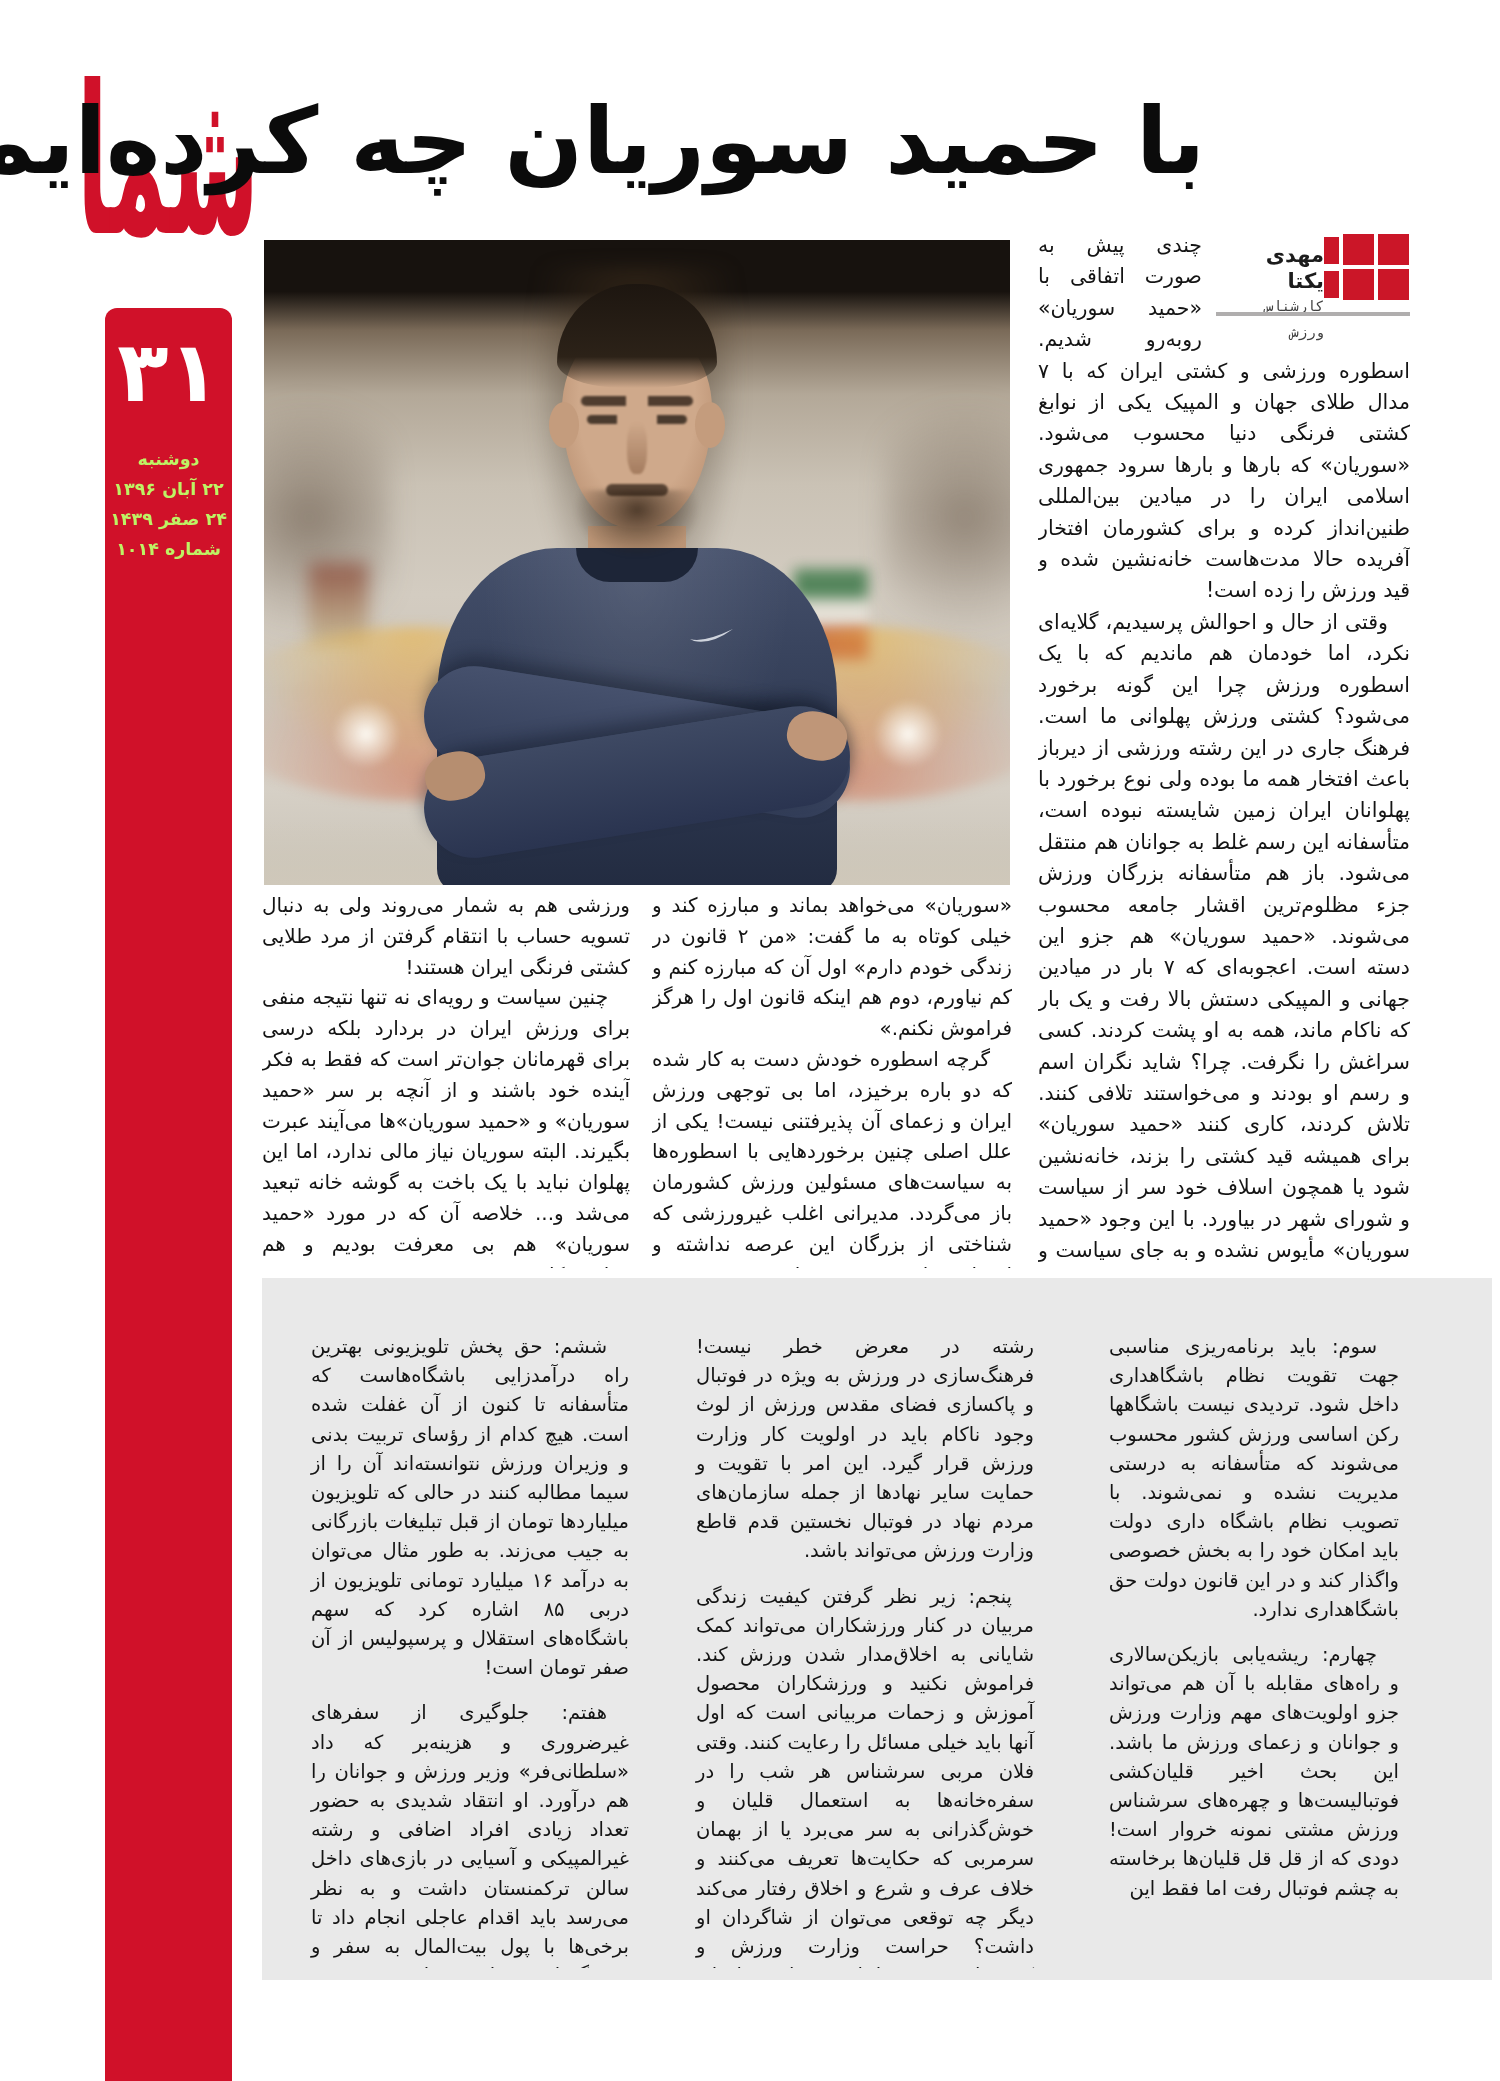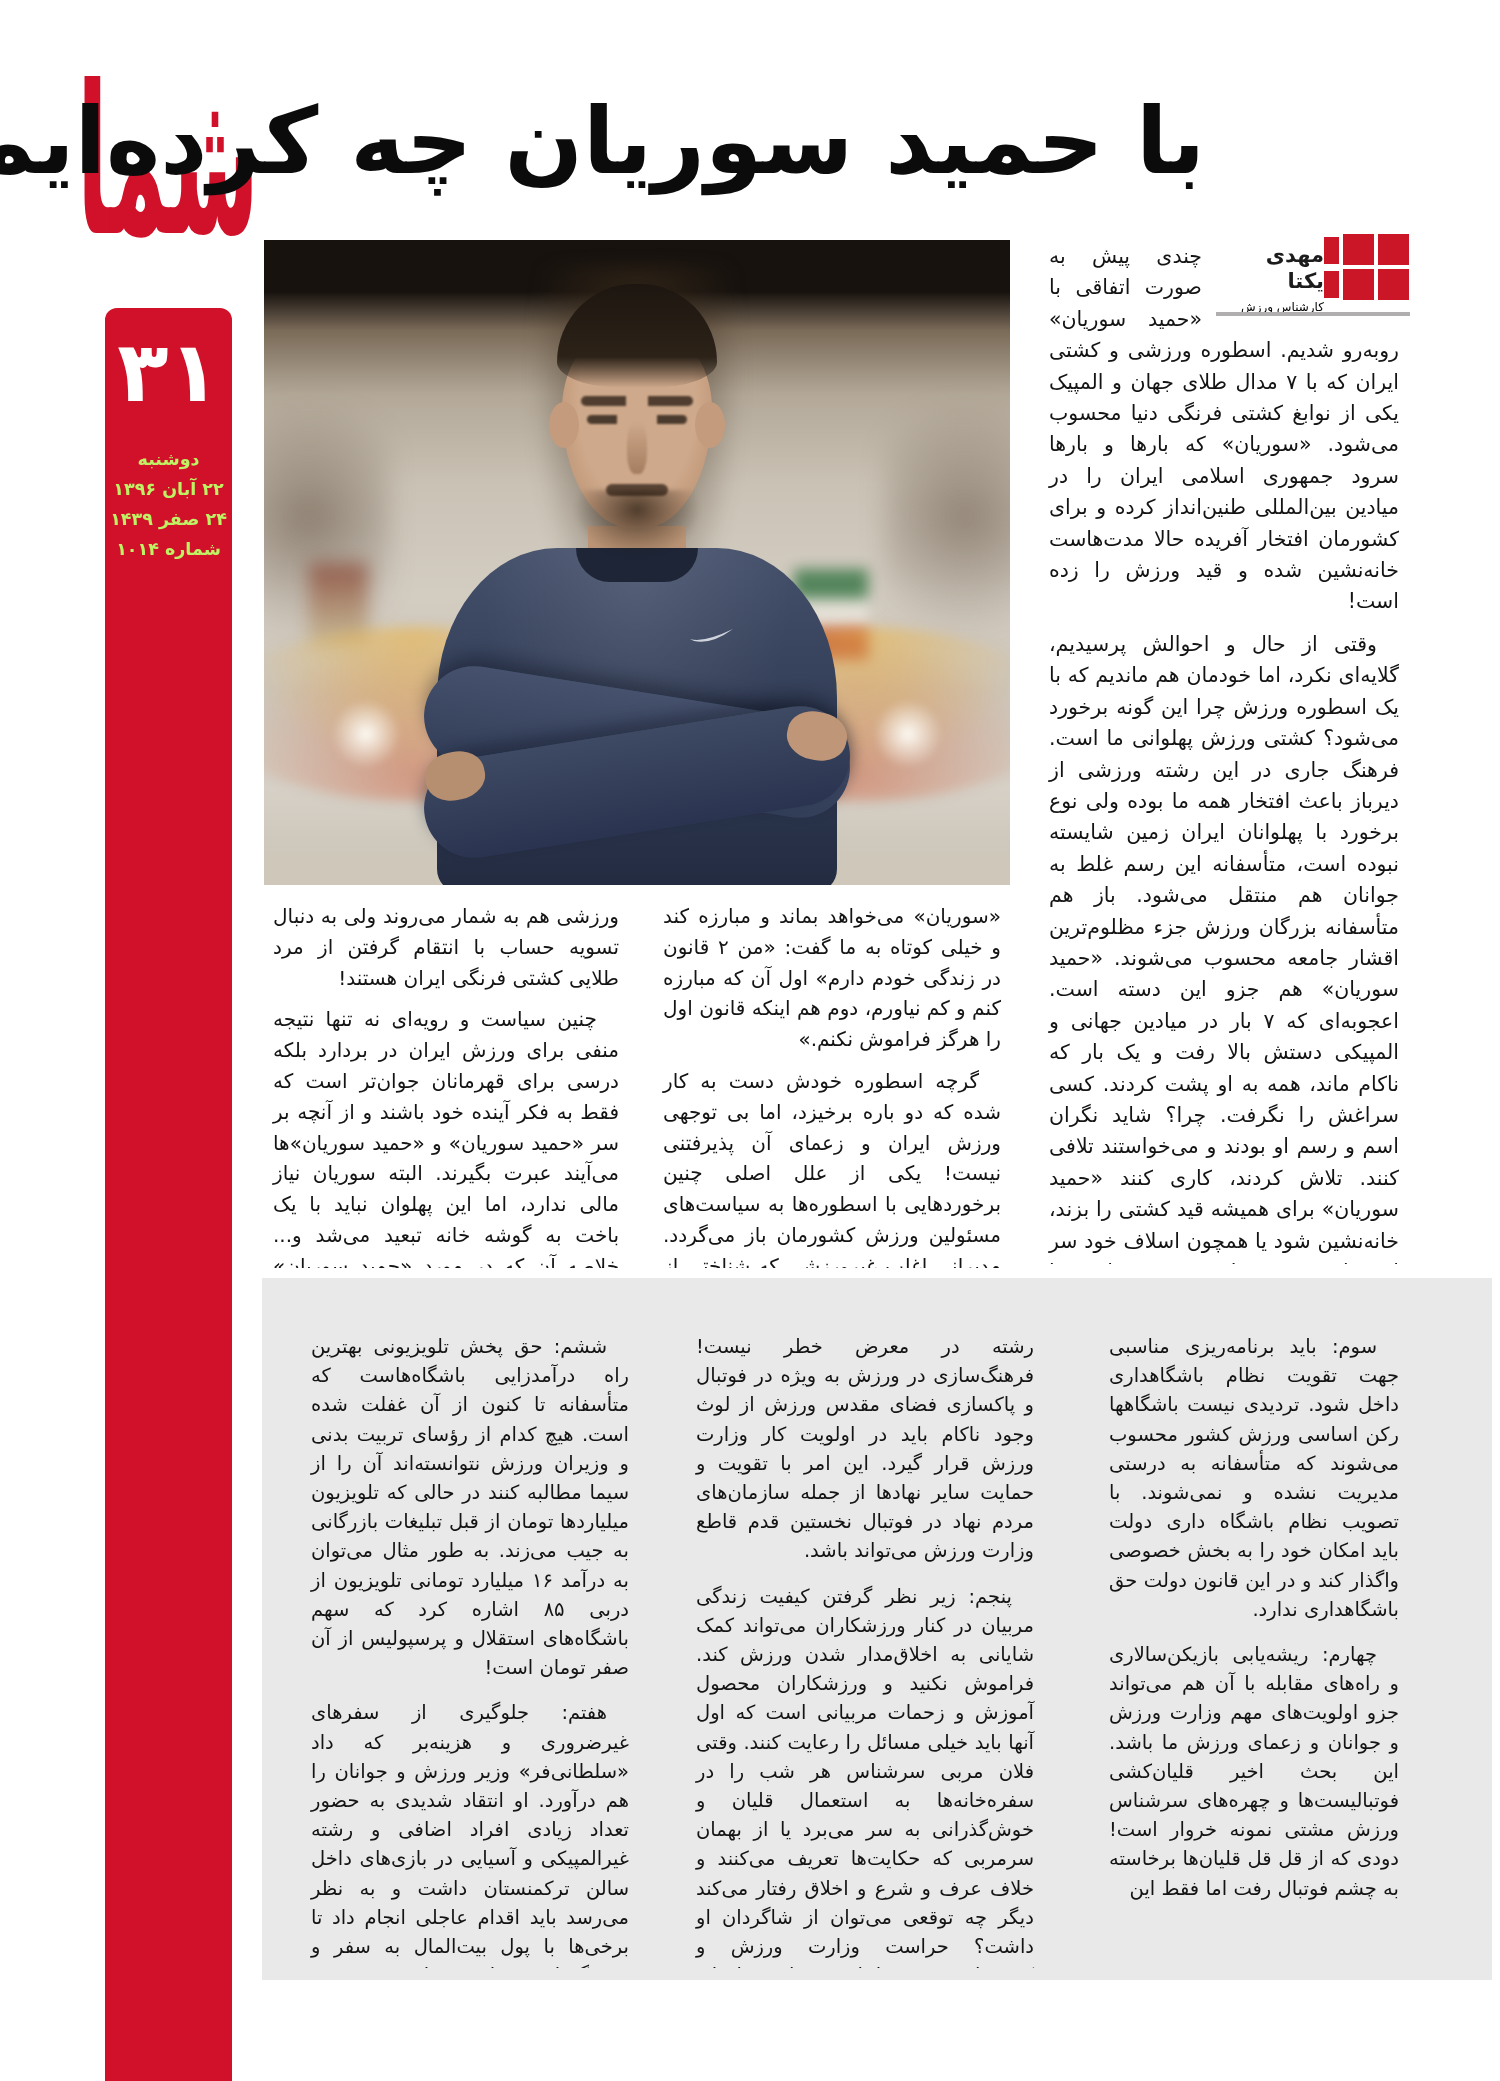--- a/index.html
+++ b/index.html
@@ -110,25 +110,25 @@
   .author{
     float:left; width:194px; height:86px; position:relative;
     margin:0 0 10px 14px; 
   }
   .col-r .author{float:right; margin:4px 0 10px 14px;}
   .a-inner{display:flex; flex-direction:row; align-items:flex-start; justify-content:flex-start;}
   .a-icon{flex:0 0 auto; margin-right:0;}
   .a-tx{padding-top:8px; text-align:left; flex:1 1 auto; padding-left:8px;}
   .a-tx{text-align:right;}
   .a-name{font-size:21px; font-weight:bold; color:#1c1c1c; line-height:26px;}
-  .a-role{font-size:12px; color:#000000; line-height:26px;}
+  .a-role{font-size:14px; color:#404040; line-height:26px;font-family:Liberation Mono, monospace;}
   .a-rule{position:absolute; left:0; bottom:4px; width:100%; height:4px; background:#b0aeae;}
   
   .col{position:absolute; text-align:justify; overflow:hidden;}
-  .col p{margin:11px; padding:0;}
+  .col p{margin:0; padding:0;}
   .col-r{left:1038px; top:230px; width:372px; height:1034px; font-size:20.5px; line-height:31.4px;}
   .col-m{left:652px; top:890px; width:360px; height:378px; font-size:20px; line-height:30.8px;}
   .col-l{left:262px; top:890px; width:368px; height:378px; font-size:20px; line-height:30.8px;}
   .ind{text-indent:22px;}
   
   .graybox{position:absolute; left:262px; top:1278px; width:1230px; height:702px; background:#e9e9e9;}
   .gcol{position:absolute; text-align:justify; font-size:19.5px; line-height:29.2px; height:652px; overflow:hidden;}
   .gcol p{margin:16px; padding:0;}
   .g-r{left:1093px; top:1316px; width:322px;}
   .g-m{left:680px;  top:1316px; width:370px;}

